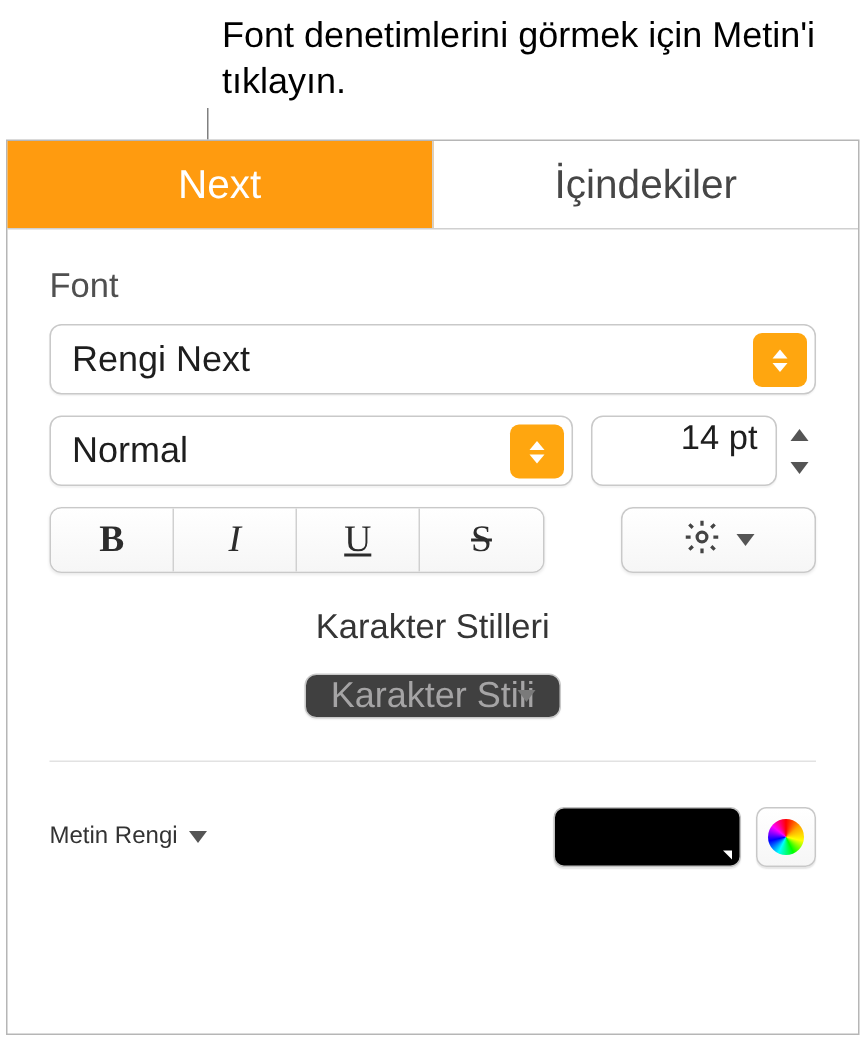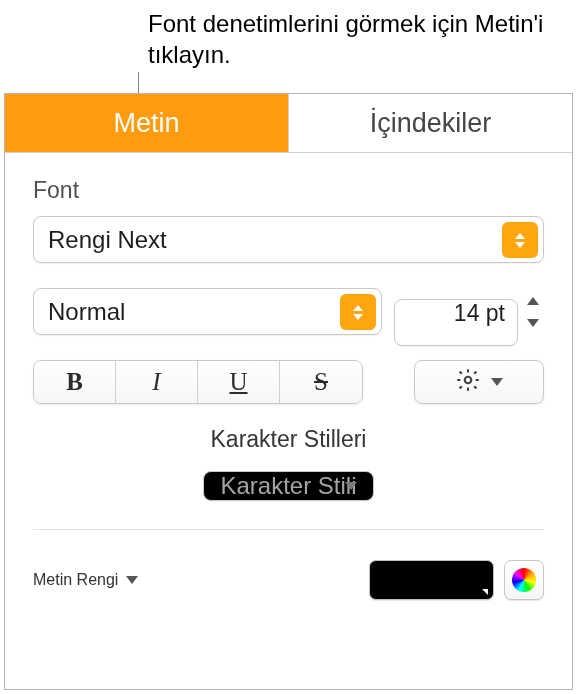--- a/index.html
+++ b/index.html
@@ -145,21 +145,20 @@
       flex: 1;
       height: 47px;
       border: 1px solid #c9c9c9;
       border-radius: 8px;
       background: #fff;
       font-size: 23px;
       color: #1e1e1e;
       text-align: right;
       padding-right: 12px;
       box-shadow: 0 1px 1px rgba(0,0,0,0.05);
-      margin-top: 22px;
     }
     .stepper {
       display: flex;
       flex-direction: column;
       margin-left: 4px;
       gap: 2px;
     }
     .stepper-btn {
       width: 22px;
       height: 20px;
@@ -248,21 +247,21 @@
     }
     .char-label {
       font-size: 23px;
       color: #353535;
       white-space: nowrap;
     }
     .char-dropdown {
       flex: 1;
       position: relative;
       height: 52px;
-      background: #000000;
+      background: #404040;
       border: 1px solid #c9c9c9;
       border-radius: 8px;
       display: flex;
       align-items: center;
       padding: 0 16px;
       font-size: 24px;
       color: #a5a4a5;
       box-shadow: 0 1px 1px rgba(0,0,0,0.05);
     }
     .char-dropdown::after {
@@ -347,21 +346,21 @@
   </style>
 </head>
 <body>
 
 <div class="callout-text">Font denetimlerini görmek için Metin'i tıklayın.</div>
 <div class="callout-line"></div>
 
 <div class="panel">
 
   <div class="tabs">
-    <div class="tab active">Metin</div>
+    <div class="tab active">Next</div>
     <div class="tab">İçindekiler</div>
   </div>
 
   <div class="content">
 
     <div class="section-label">Font</div>
 
     <div class="dropdown">
       <span>Rengi Next</span>
       <div class="dropdown-chevron"></div>

